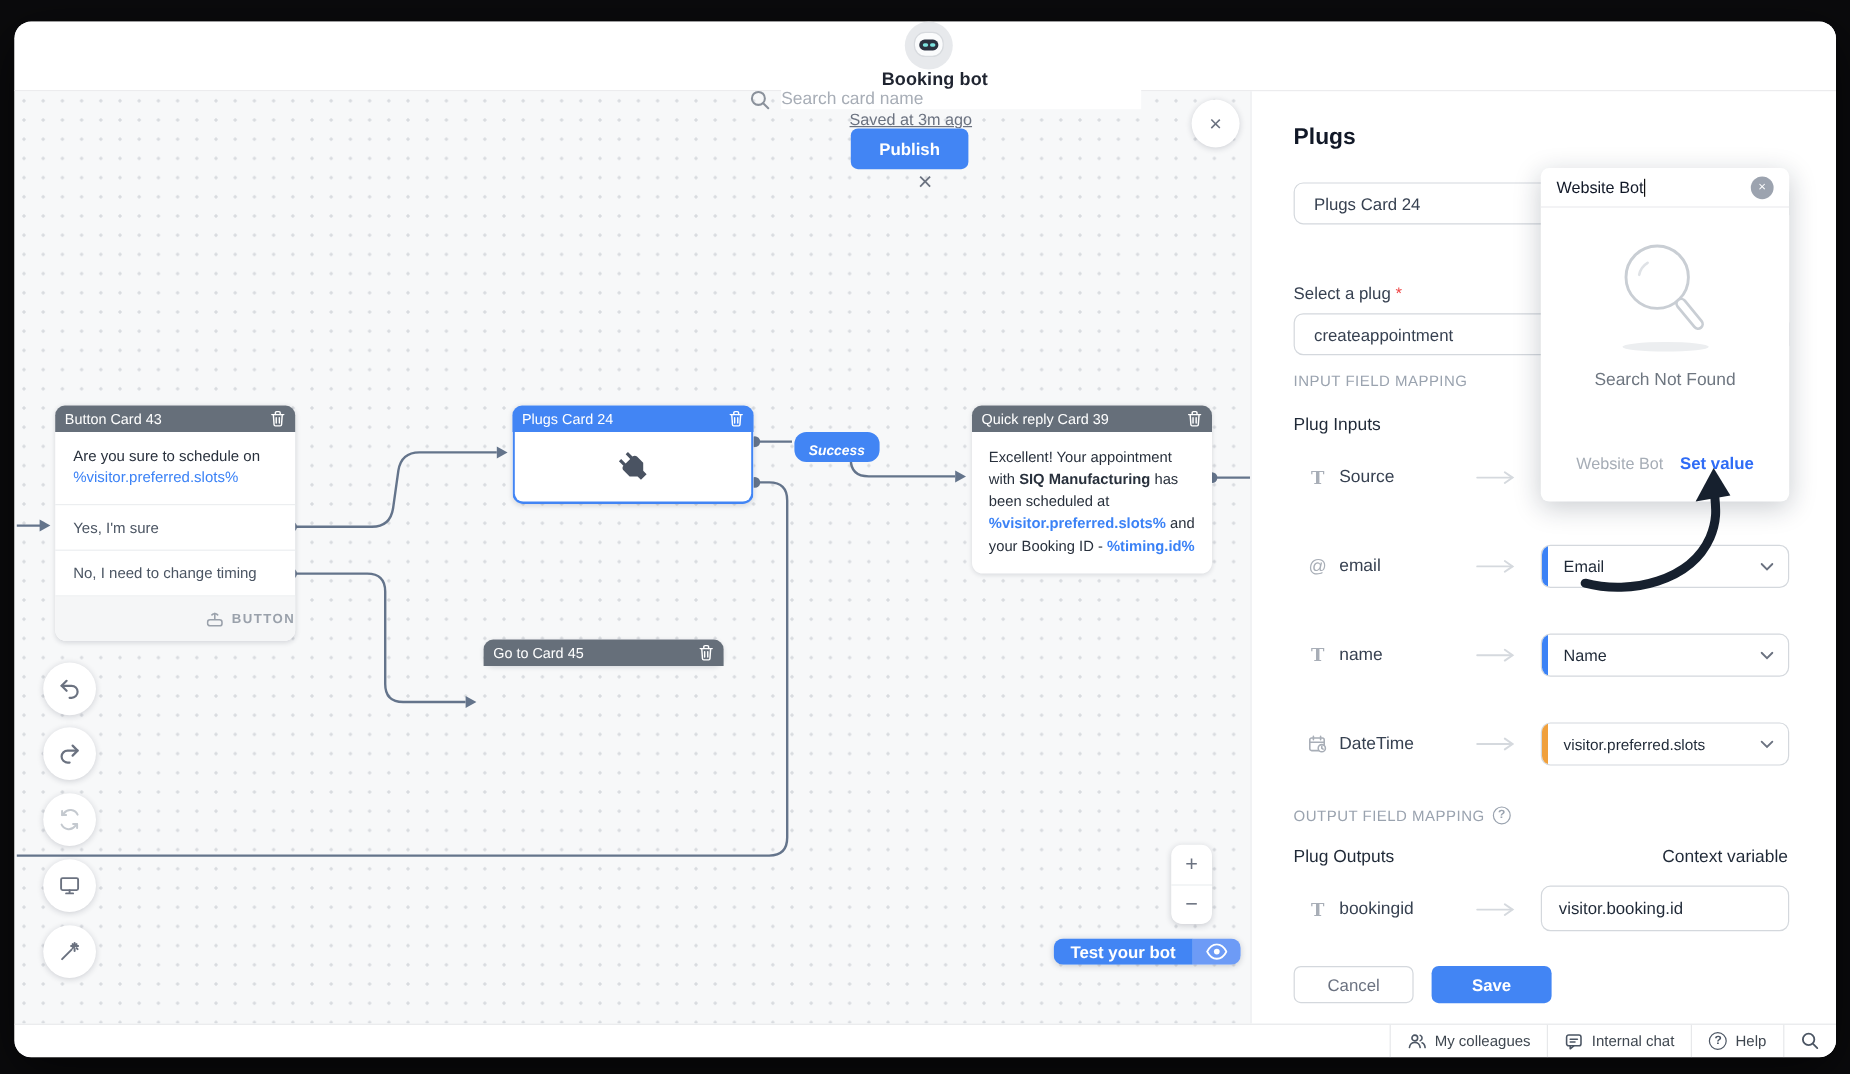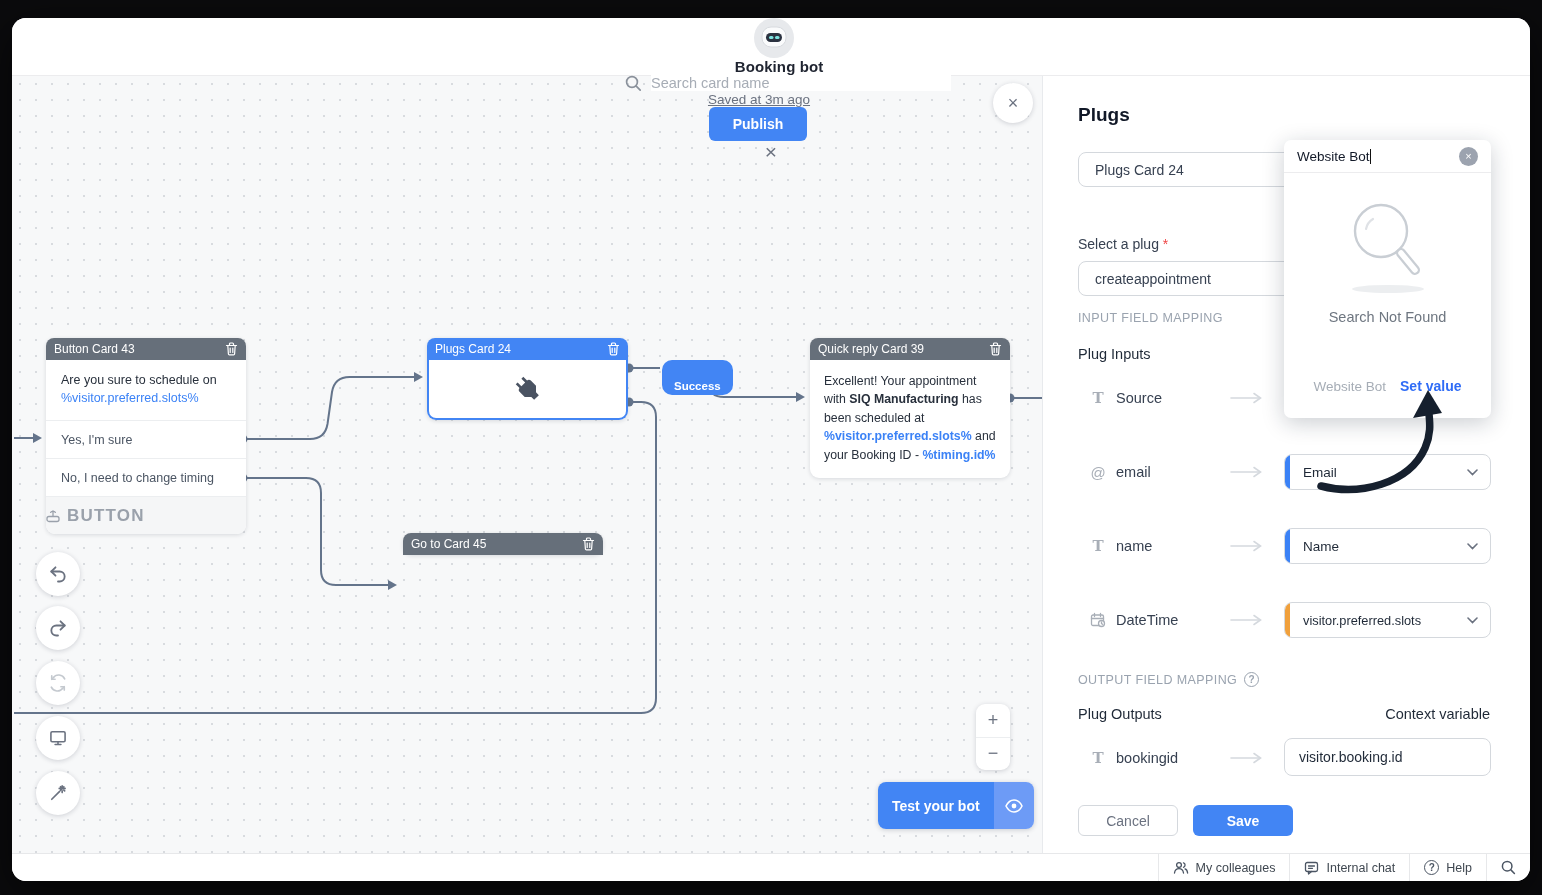--- a/index.html
+++ b/index.html
@@ -31,32 +31,32 @@
   .sb-item { display:flex; align-items:center; gap:7px; padding:0 14px; border-left:1px solid #e7e8ea; font-size:12.5px; color:#3f4750; cursor:pointer; }
   
   .card { position:absolute; width:200px; border-radius:9px; box-shadow:0 1px 4px rgba(20,30,50,.14); background:#fff; }
   .card-header { height:22px; border-radius:8px 8px 0 0; background:#666f7a; color:#fff; font-size:12px; display:flex; align-items:center; padding:0 8px; cursor:move; }
   .card-header.blue { background:#4285f4; }
   .card-header .ttl { flex:1; white-space:nowrap; overflow:hidden; }
   .trash { width:13px; height:14px; cursor:pointer; flex:0 0 auto; }
   .card-q { padding:11px 15px 13px; font-size:12.5px; line-height:1.45; color:#28303c; }
   .blue-var { color:#3b82f6; font-weight:700; }
   .opt-row { height:38px; border-top:1px solid #eceef0; display:flex; align-items:center; padding:0 15px; font-size:12.5px; color:#4b5563; cursor:pointer; }
-  .card-foot { height:38px; border-top:1px solid #eceef0; background:#f5f6f7; border-radius:0 0 9px 9px; display:flex; align-items:center; justify-content:flex-start; gap:7px; color:#9aa1ab; font-size:17px; font-weight:700; letter-spacing:1.2px; }
+  .card-foot { height:38px; border-top:1px solid #eceef0; background:#f5f6f7; border-radius:0 0 9px 9px; display:flex; align-items:center; justify-content:flex-end; gap:7px; color:#9aa1ab; font-size:11px; font-weight:700; letter-spacing:1.2px; }
   .plugs-body { height:60px; border:2px solid #4285f4; border-top:none; border-radius:0 0 9px 9px; background:#fff; display:flex; align-items:center; justify-content:center; }
   .qr-text { padding:12px 14px 14px; font-size:12.3px; line-height:1.5; color:#28303c; }
   .goto-link { padding:13px 15px 9px; font-size:13px; font-weight:700; color:#2f6cf6; cursor:pointer; }
-  .success-pill { position:absolute; left:650px; top:284px; background:#4285f4; color:#fff; font-size:11.5px; font-weight:700; padding:20px 12px 3px; border-radius:10px; z-index:6; }
+  .success-pill { position:absolute; left:650px; top:284px; background:#4285f4; color:#fff; font-size:11.5px; font-weight:700; padding:10px 12px 3px; border-radius:10px; z-index:6;font-style:italic; }
   
   .circle-btn { position:absolute; width:44px; height:44px; border-radius:50%; background:#fff; box-shadow:0 1px 5px rgba(20,30,50,.18); display:flex; align-items:center; justify-content:center; cursor:pointer; z-index:8; }
   .canvas-close { left:981px; top:7px; width:40px; height:40px; font-size:18px; color:#6b7280; }
   .zoomctl { position:absolute; left:964px; top:628px; width:34px; height:66px; background:#fff; border-radius:9px; box-shadow:0 1px 5px rgba(20,30,50,.18); display:flex; flex-direction:column; z-index:8; }
   .zoomctl div { flex:1; display:flex; align-items:center; justify-content:center; font-size:18px; color:#6b7280; cursor:pointer; }
   .zoomctl div:first-child { border-bottom:1px solid #eceef0; }
-  .testbot { position:absolute; left:866px; top:706px; height:47px; display:flex; border-radius:8px; overflow:hidden; box-shadow:0 1px 5px rgba(20,30,50,.2); z-index:8; cursor:pointer; }
+  .testbot { position:absolute; left:866px; top:706px; height:22px; display:flex; border-radius:8px; overflow:hidden; box-shadow:0 1px 5px rgba(20,30,50,.2); z-index:8; cursor:pointer; }
   .testbot .lbl { background:#4285f4; color:#fff; font-size:14px; font-weight:700; display:flex; align-items:center; padding:0 14px; }
   .testbot .eye { background:#6d9bf6; width:40px; display:flex; align-items:center; justify-content:center; }
   
   .p-title { position:absolute; left:35px; top:28px; font-size:19px; font-weight:700; color:#111827; }
   .p-input { position:absolute; left:35px; width:413px; height:35px; border:1px solid #d4d8dd; border-radius:8px; background:#fff; display:flex; align-items:center; padding:0 16px; font-size:14px; color:#374151; }
   .p-label { position:absolute; left:35px; font-size:14px; color:#374151; }
   .req { color:#ef4444; }
   .sec-head { position:absolute; left:35px; font-size:12.5px; color:#9aa3af; letter-spacing:.4px; display:flex; align-items:center; gap:7px; }
   .sub-head { position:absolute; font-size:14.5px; color:#1f2937; }
   .map-row { position:absolute; left:35px; width:413px; height:36px; }

